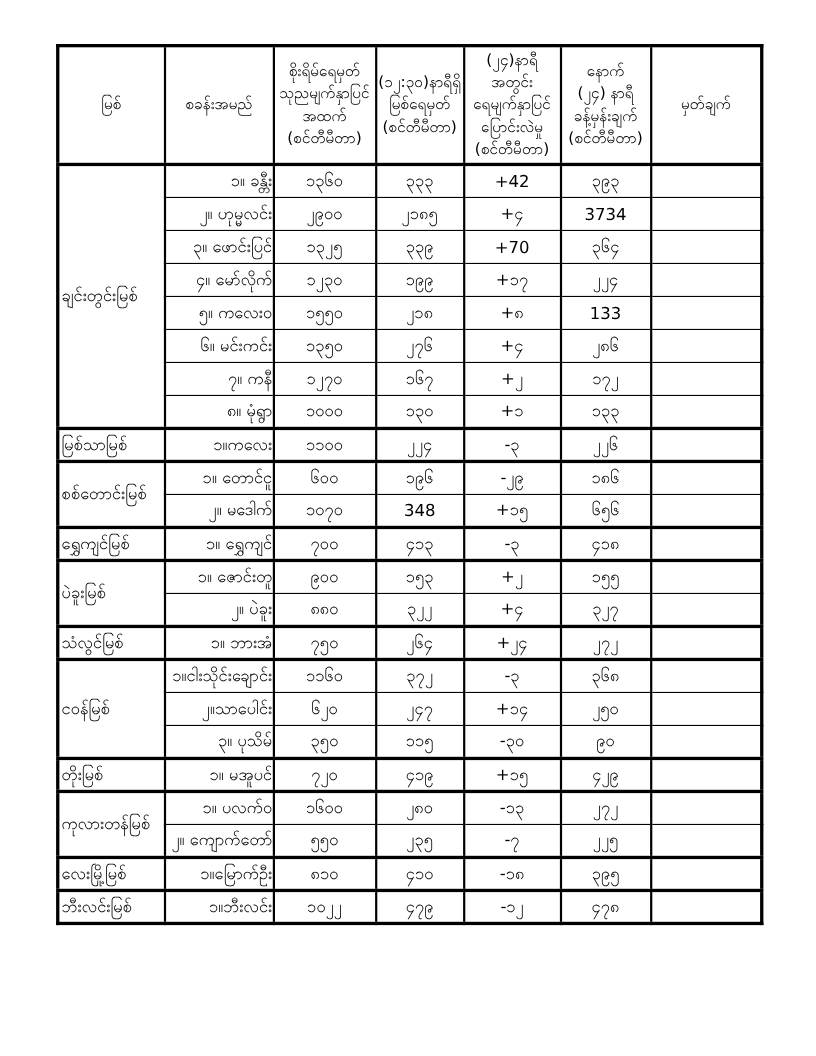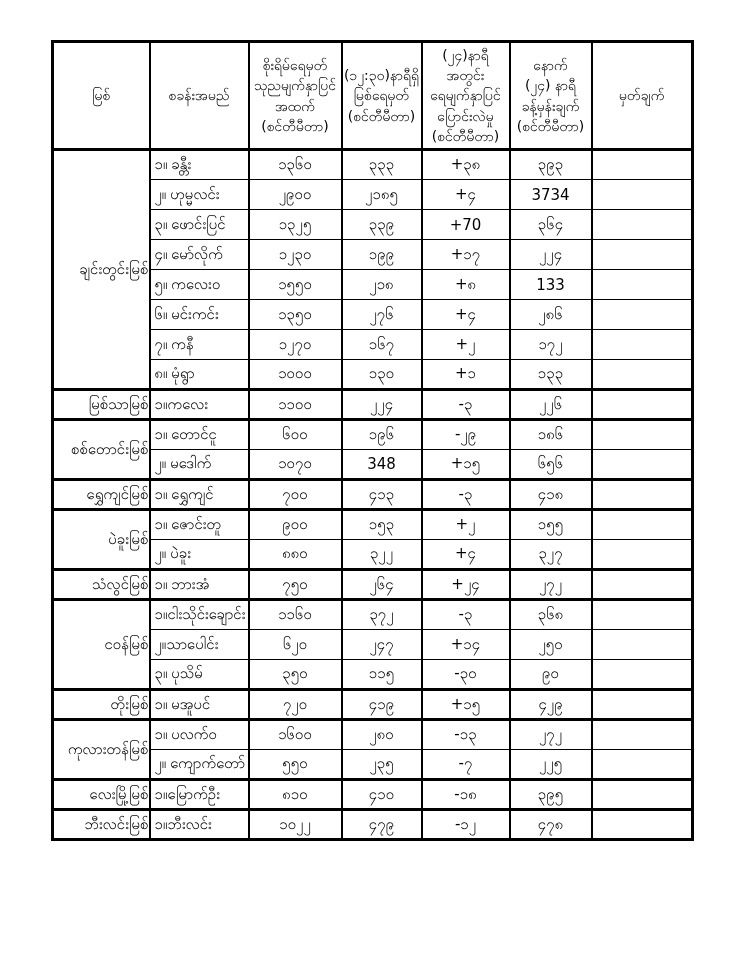--- a/index.html
+++ b/index.html
@@ -37,22 +37,22 @@
     vertical-align: middle;
     white-space: pre-line;
     line-height: 1.45;
     padding: 1px;
   }
 
   tbody tr { border-top: 1px solid #000; }
   tbody tr.group-start { border-top: 3px solid #000; }
   tbody td { height: 30px; font-size: 15px; vertical-align: middle; overflow: hidden; }
 
-  td.river-cell   { text-align: right; padding-left: 2px; font-size: 15px; }
-  td.station-cell { text-align: left; padding-left: 4px; font-family: Liberation Serif, serif; }
+  td.river-cell   { text-align: left; padding-left: 2px; font-size: 15px; }
+  td.station-cell { text-align: right; padding-left: 4px; }
   td.num-cell     { text-align: center; }
   td.remark-cell  { }
 </style>
 </head>
 <body>
 
 <div class="page">
   <table class="wl">
     <colgroup>
       <col class="c-river">
@@ -84,21 +84,21 @@
 (စင်တီမီတာ)</th>
         <th>မှတ်ချက်</th>
       </tr>
     </thead>
     <tbody>
         <tr>
           <td class="river-cell" rowspan="8">ချင်းတွင်းမြစ်</td>
           <td class="station-cell">၁။ ခန္တီး</td>
           <td class="num-cell">၁၃၆၀</td>
           <td class="num-cell">၃၃၃</td>
-          <td class="num-cell">+၃၈</td>
+          <td class="num-cell">+42</td>
           <td class="num-cell">၃၉၃</td>
           <td class="remark-cell"></td>
         </tr>
         <tr>
           <td class="station-cell">၂။ ဟုမ္မလင်း</td>
           <td class="num-cell">၂၉၀၀</td>
           <td class="num-cell">၂၁၈၅</td>
           <td class="num-cell">+၄</td>
           <td class="num-cell">3734</td>
           <td class="remark-cell"></td>

